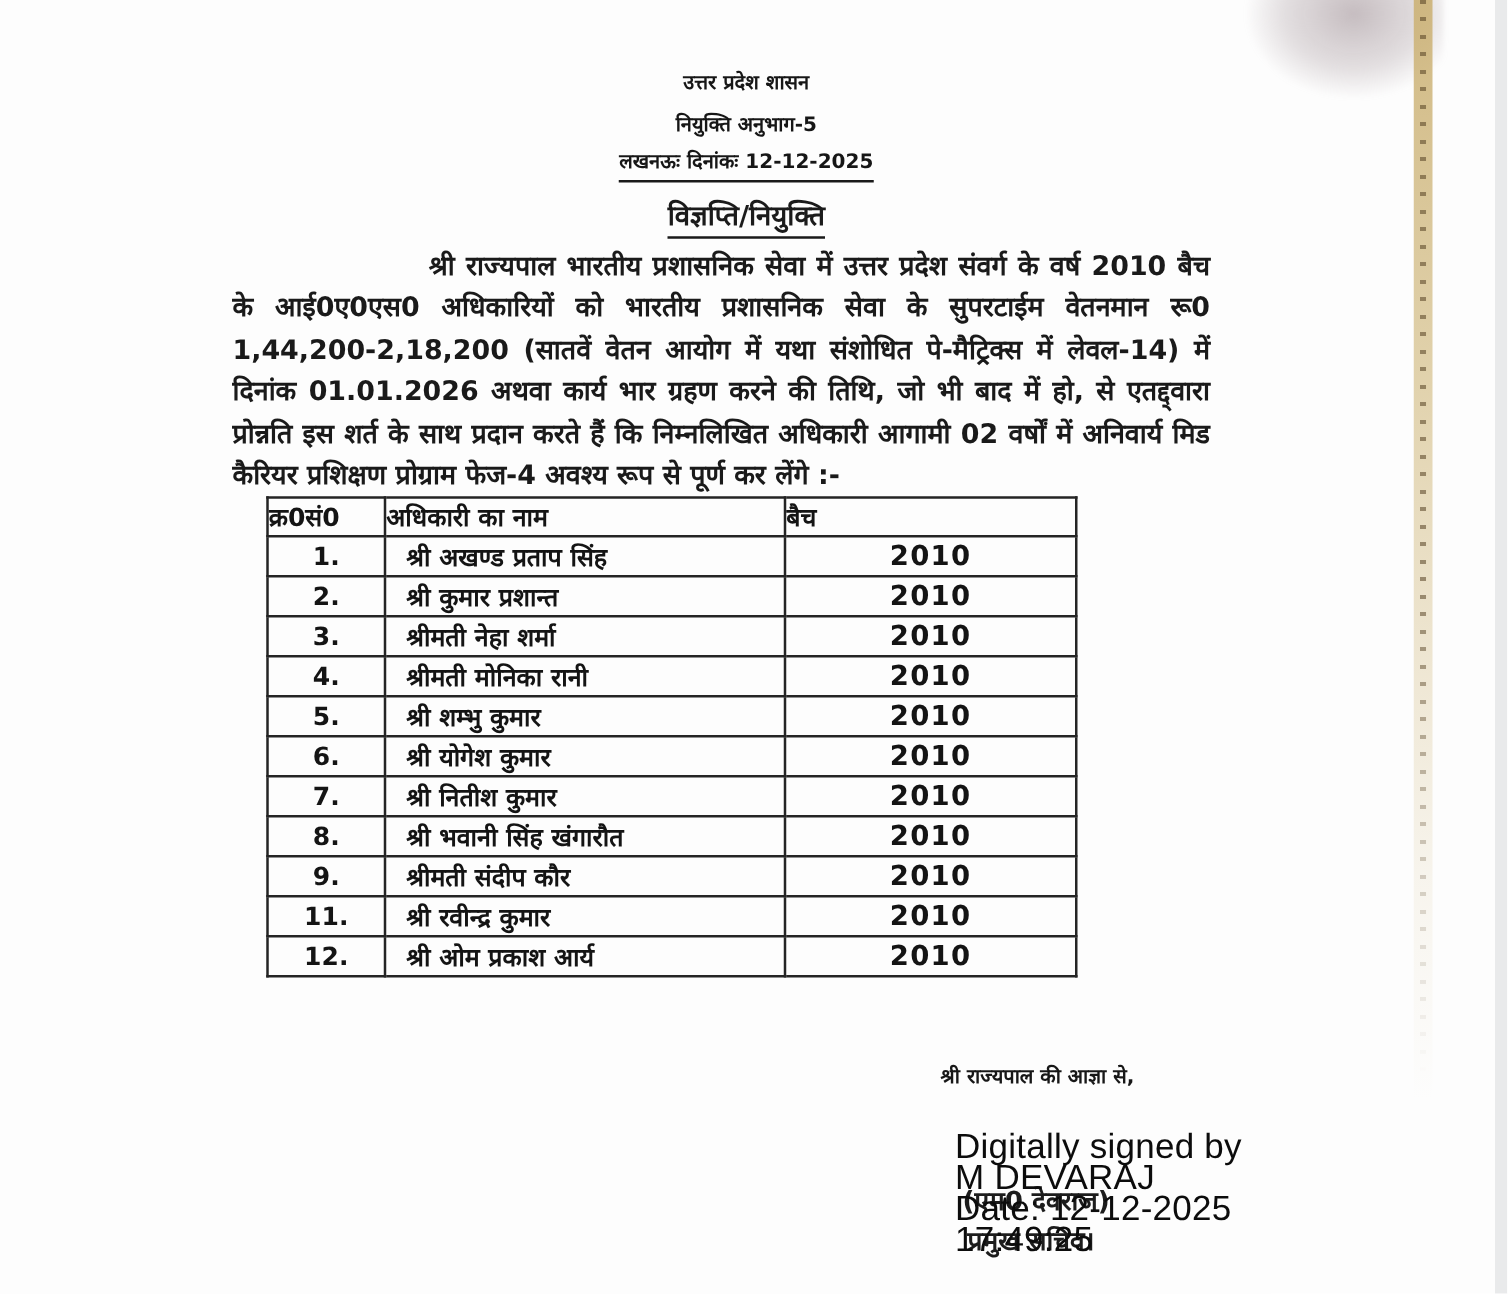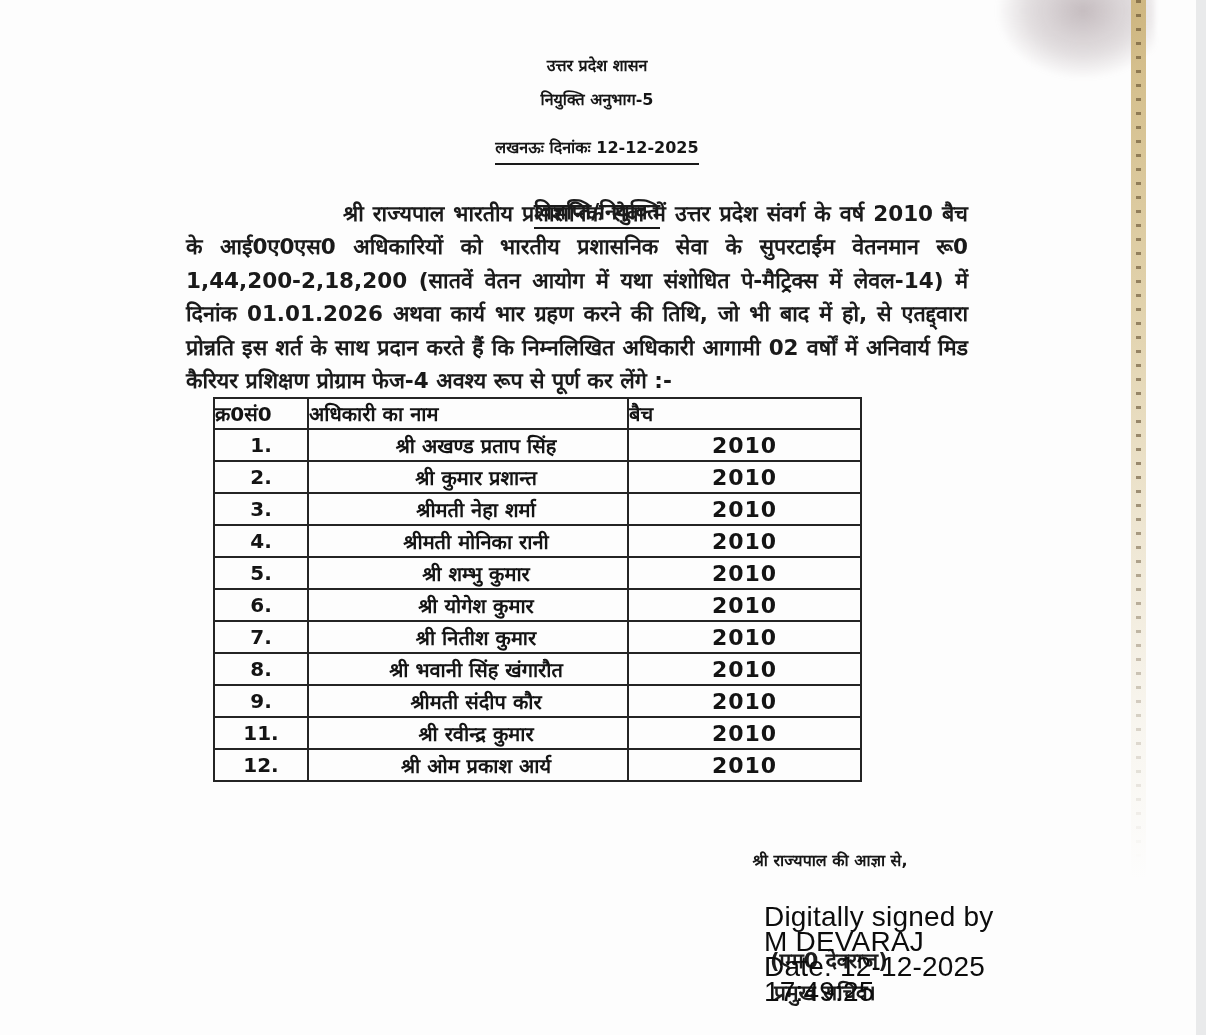--- a/index.html
+++ b/index.html
@@ -42,21 +42,21 @@
   .doc-header{
     position:absolute;left:397px;top:52px;width:400px;
     text-align:center;
   }
   .doc-header .line{
     font-size:16px;font-weight:700;line-height:28px;color:#161616;
   }
   .doc-header .line.section{margin-top:6px;}
   .doc-header .line.place-date{margin-top:1px;}
   .underlined{
-    display:inline-block;border-bottom:2.5px solid #1a1a1a;padding-bottom:1px;margin-top:19px;
+    display:inline-block;border-bottom:2.5px solid #1a1a1a;padding-bottom:1px;
   }
   .doc-subject{margin-top:14px;font-size:22px;font-weight:700;line-height:28px;}
 
   
   .order-paragraph{
     position:absolute;left:186px;top:197px;width:782px;
     font-size:21.5px;line-height:33.4px;font-weight:600;
     text-align:justify;text-indent:157px;
     color:#1a1a1a;
   }
@@ -70,21 +70,21 @@
   .officers-table th,.officers-table td{
     border:2px solid #242424;
     font-weight:600;color:#141414;
     overflow:hidden;white-space:nowrap;
   }
   .officers-table th{
     height:29px;font-size:20px;text-align:left;font-weight:700;padding:0;
   }
   .officers-table td{height:30px;padding:0;}
   .cell-serial{text-align:center;font-size:20px;}
-  .cell-officer-name{text-align:center;padding-left:16px !important;font-size:20px;border-radius:12px;}
+  .cell-officer-name{text-align:left;padding-left:16px !important;font-size:20px;border-radius:12px;}
   .cell-batch{text-align:center;font-size:22px;letter-spacing:1px;}
 
   
   .by-order-line{
     position:absolute;left:718px;top:849px;width:224px;
     text-align:center;font-size:16px;font-weight:700;color:#171717;
   }
   .signer-name{
     position:absolute;left:770px;top:946px;
     font-size:21px;font-weight:700;color:#1c1c1c;

